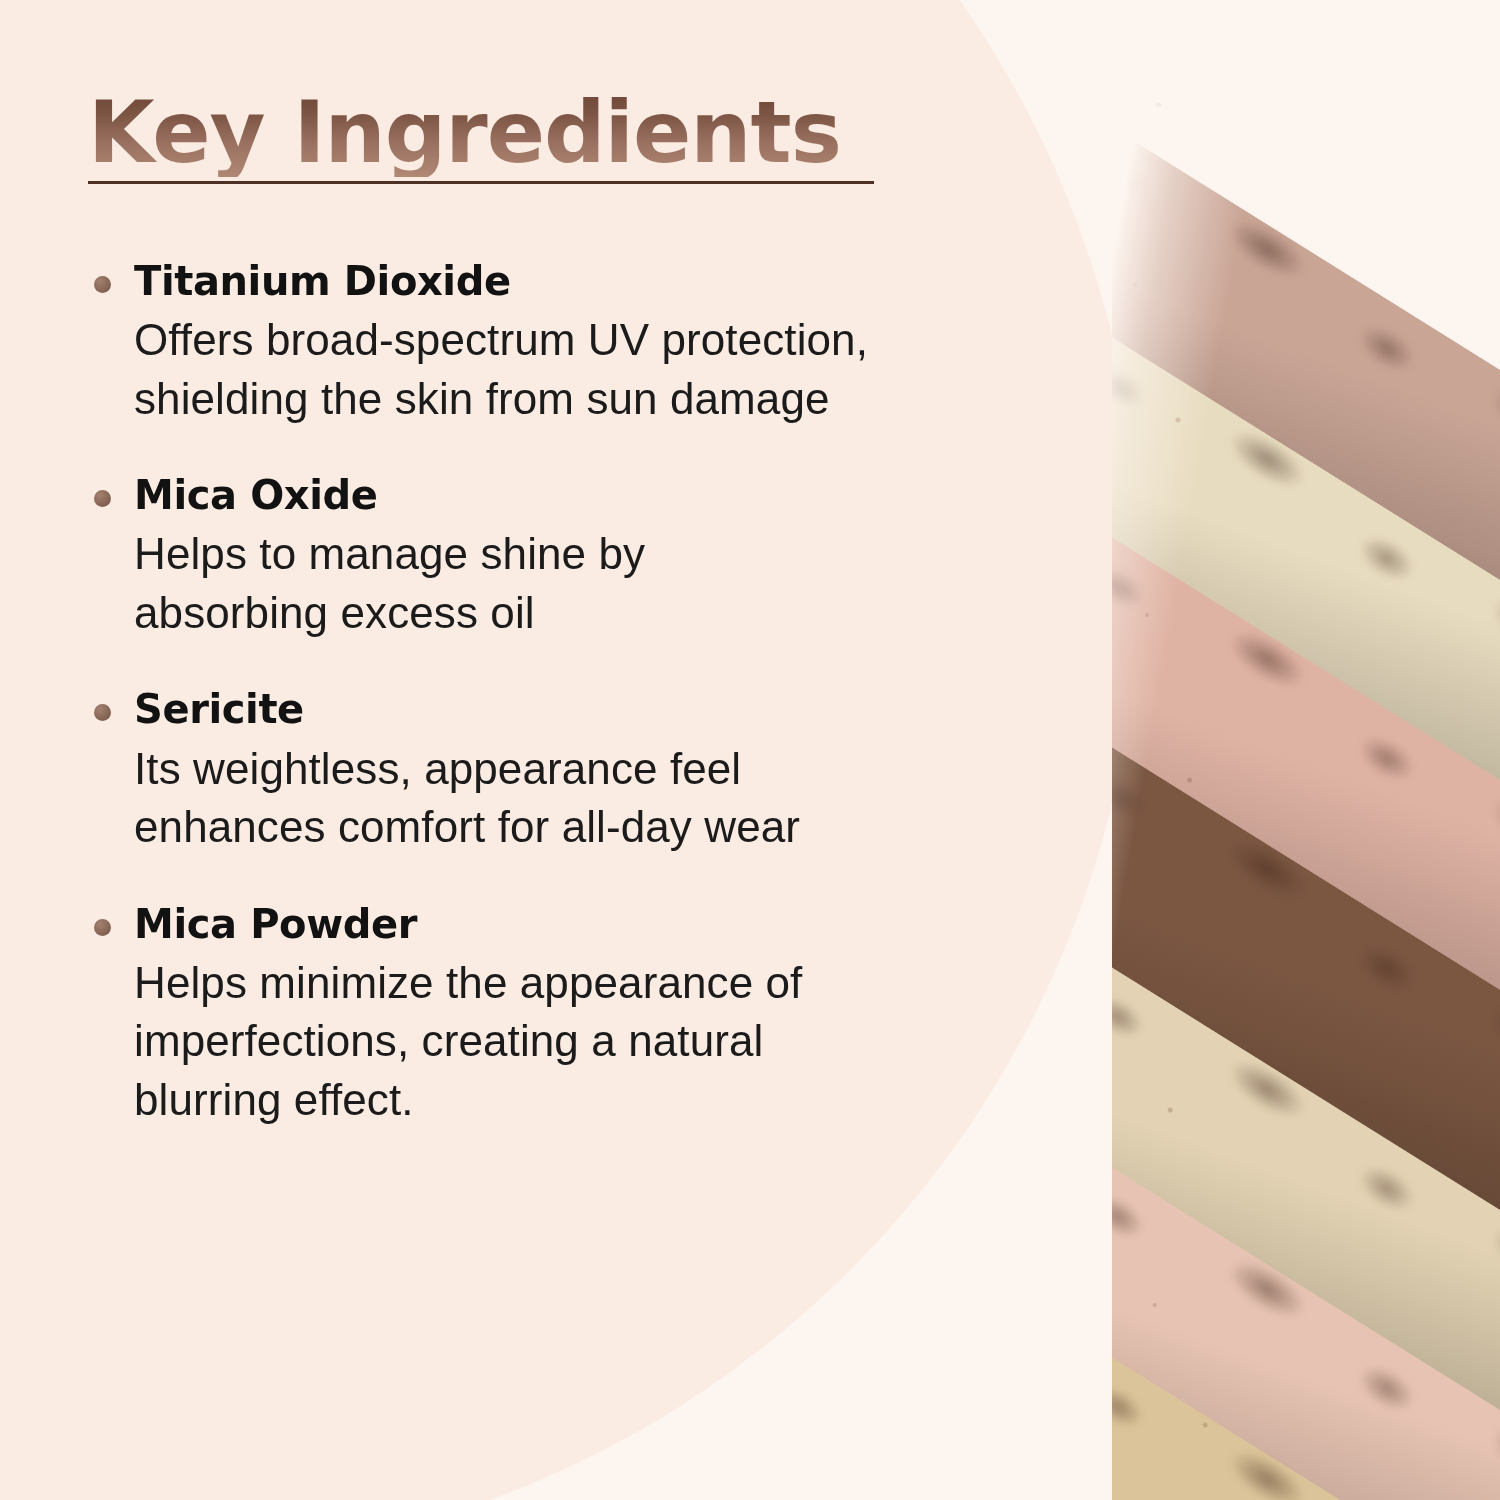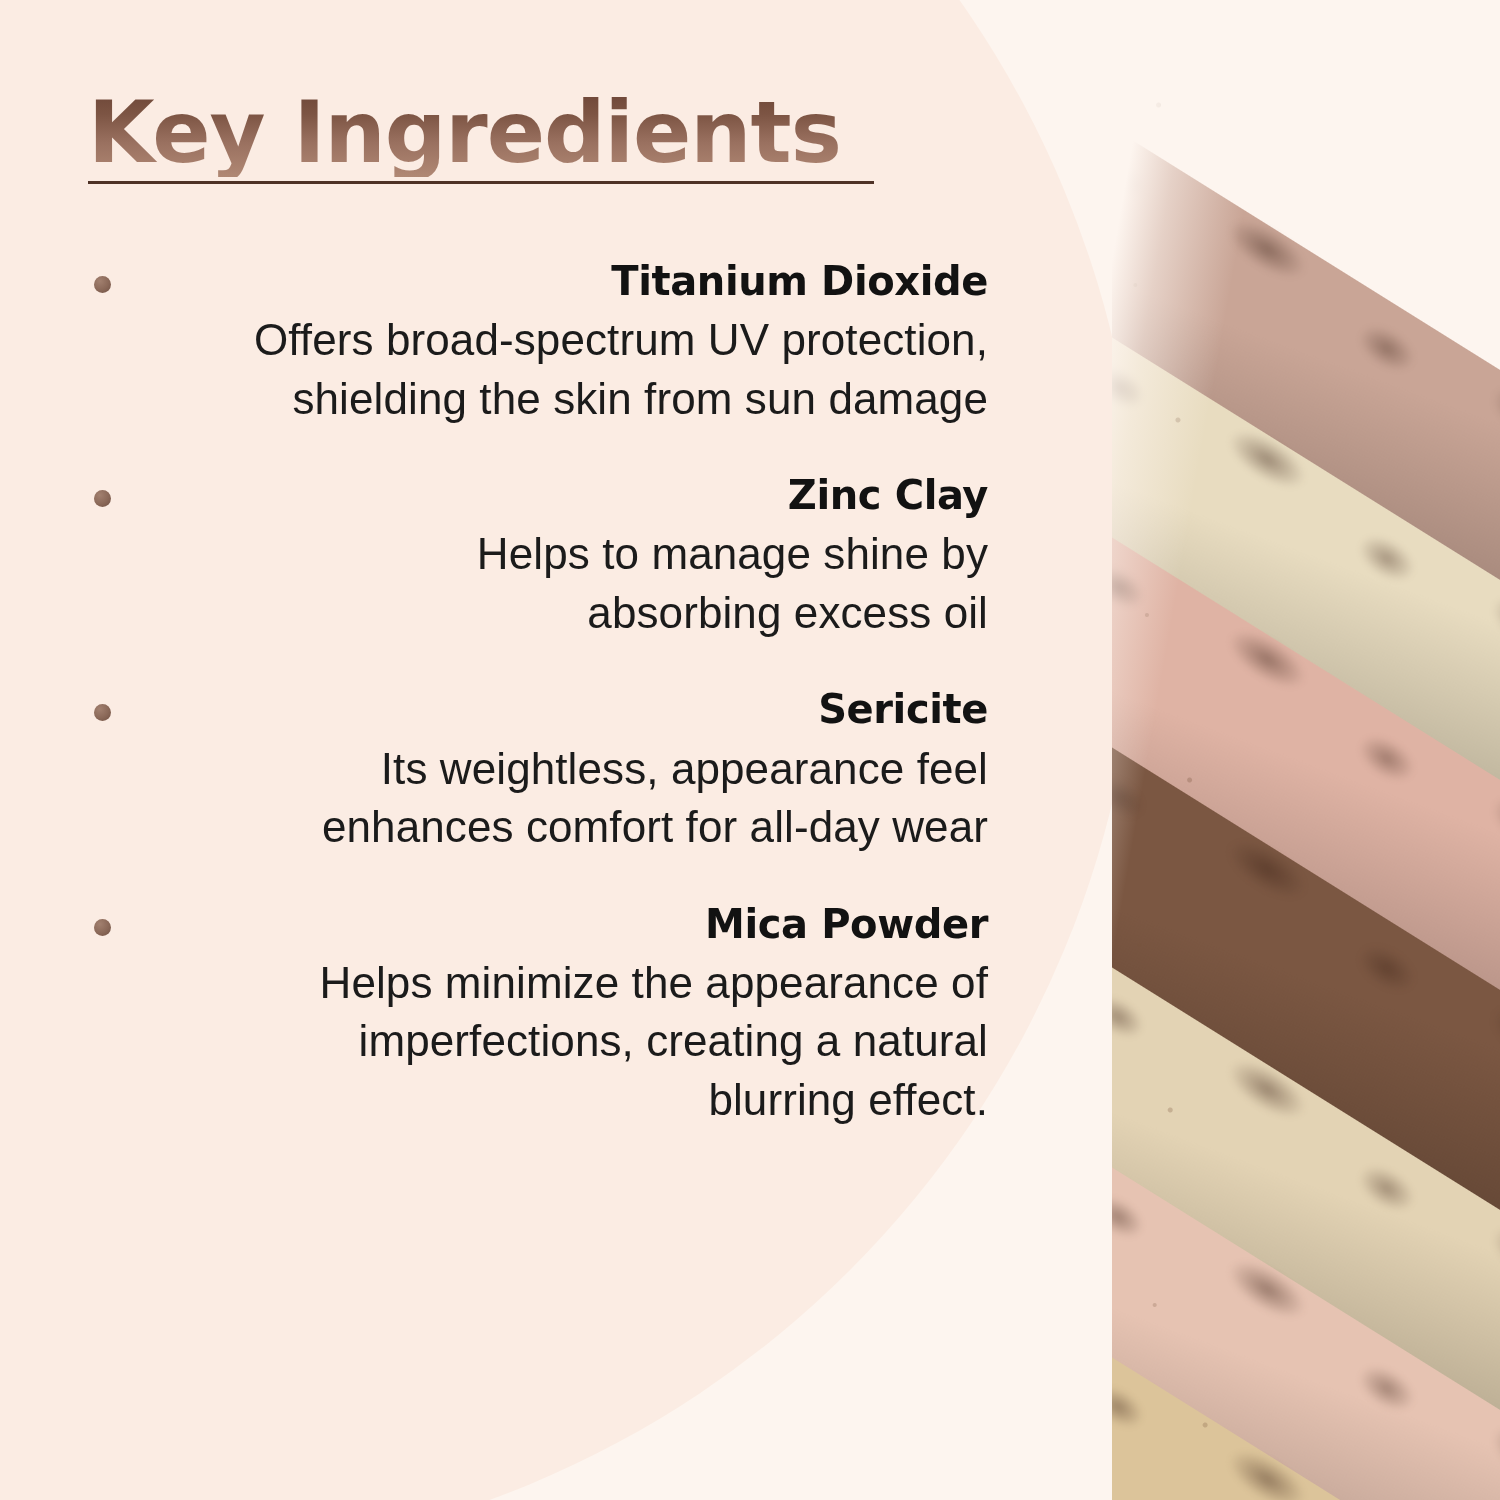--- a/index.html
+++ b/index.html
@@ -156,21 +156,20 @@
     top: 258px;
     width: 900px;
     list-style: none;
     margin: 0;
     padding: 0;
   }
   .ingredient {
     position: relative;
     padding-left: 46px;
     margin-bottom: 44px;
-    text-align: right;
   }
   .ingredient:last-child { margin-bottom: 0; }
 
   .bullet {
     position: absolute;
     left: 6px;
     top: 18px;
     width: 17px;
     height: 17px;
     border-radius: 50%;
@@ -229,21 +228,21 @@
 
   <ul class="ingredients" id="ingredient-list">
       <li class="ingredient">
         <span class="bullet"></span>
         <span class="ing-name">Titanium Dioxide</span>
         <span class="ing-desc">Offers broad-spectrum UV protection,
 shielding the skin from sun damage</span>
       </li>
       <li class="ingredient">
         <span class="bullet"></span>
-        <span class="ing-name">Zinc Clay</span>
+        <span class="ing-name">Mica Oxide</span>
         <span class="ing-desc">Helps to manage shine by
 absorbing excess oil</span>
       </li>
       <li class="ingredient">
         <span class="bullet"></span>
         <span class="ing-name">Sericite</span>
         <span class="ing-desc">Its weightless, appearance feel
 enhances comfort for all-day wear</span>
       </li>
       <li class="ingredient">

